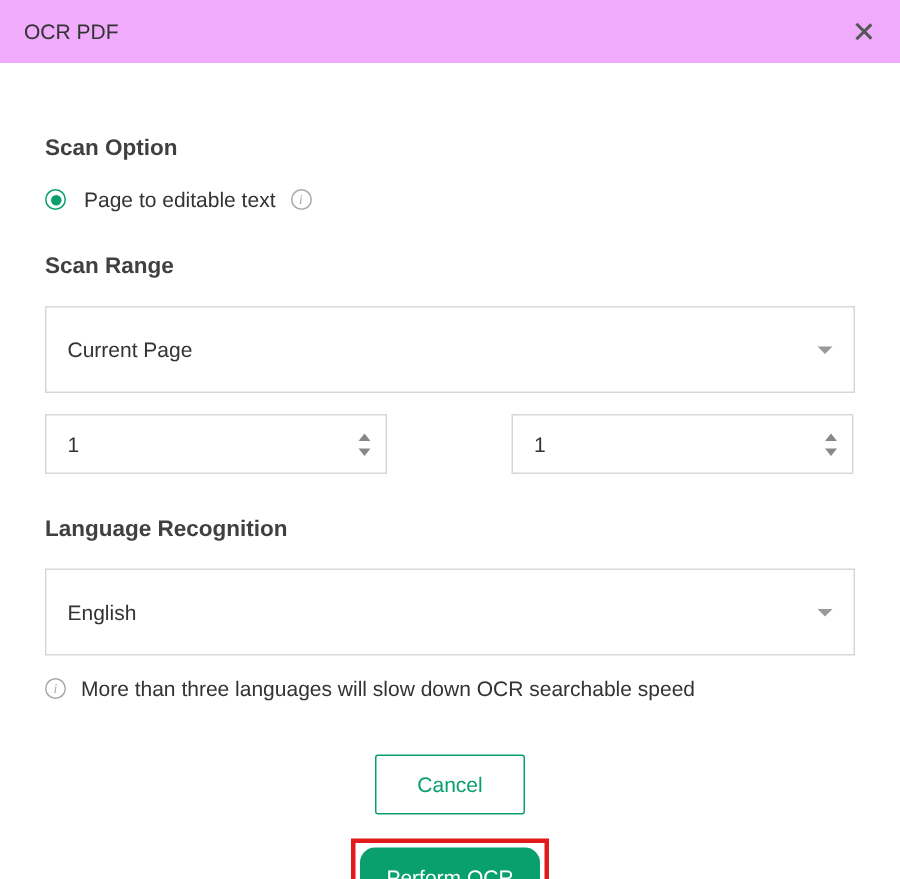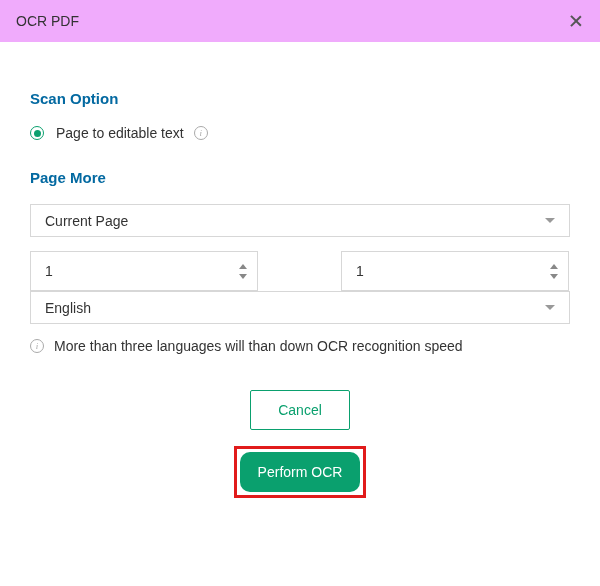--- a/index.html
+++ b/index.html
@@ -38,21 +38,21 @@
   }
   .close-icon::before { transform: rotate(45deg); }
   .close-icon::after { transform: rotate(-45deg); }
 
   .content {
     padding: 30px 30px 20px 30px;
   }
   .section-heading {
     font-size: 15px;
     font-weight: 700;
-    color: #0369a1;
+    color: #404040;
     margin-bottom: 18px;
     margin-top: 28px;
   }
   .section-heading:first-child { margin-top: 18px; }
 
   .radio-row {
     display: flex;
     align-items: center;
     margin-bottom: 18px;
     font-size: 14px;
@@ -90,21 +90,21 @@
     font-size: 9px;
     color: #aaa;
     margin-left: 10px;
     font-family: Georgia, serif;
     font-style: italic;
   }
   .info-icon::after { content: "i"; }
 
   .select-box {
     border: 1px solid #d7d7d7;
-    height: 33px;
+    height: 58px;
     display: flex;
     align-items: center;
     justify-content: space-between;
     padding: 0 14px;
     font-size: 14px;
     cursor: pointer;
     gap: 48px;
   }
   .chevron-down {
     width: 0;
@@ -204,21 +204,21 @@
 
   <div class="section-heading">Scan Option</div>
 
   <div class="radio-row">
     <span class="radio selected"></span>
     <span>Page to editable text</span>
     <span class="info-icon"></span>
   </div>
 
 
-  <div class="section-heading">Page More</div>
+  <div class="section-heading">Scan Range</div>
 
   <div class="select-box">
     <span>Current Page</span>
     <span class="chevron-down"></span>
   </div>
 
   <div class="stepper-row">
     <div class="stepper">
       <span>1</span>
       <span class="stepper-arrows">
@@ -228,29 +228,30 @@
     </div>
     <div class="stepper">
       <span>1</span>
       <span class="stepper-arrows">
         <span class="arrow-up"></span>
         <span class="arrow-down"></span>
       </span>
     </div>
   </div>
 
+  <div class="section-heading">Language Recognition</div>
 
   <div class="select-box">
     <span>English</span>
     <span class="chevron-down"></span>
   </div>
 
   <div class="hint-row">
     <span class="info-icon"></span>
-    <span>More than three languages will than down OCR recognition speed</span>
+    <span>More than three languages will slow down OCR searchable speed</span>
   </div>
 
   <div class="button-row">
     <div class="btn btn-cancel">
       <span>Cancel</span>
     </div>
     <div class="highlight-box">
       <div class="btn btn-perform">
         <span>Perform OCR</span>
       </div>

